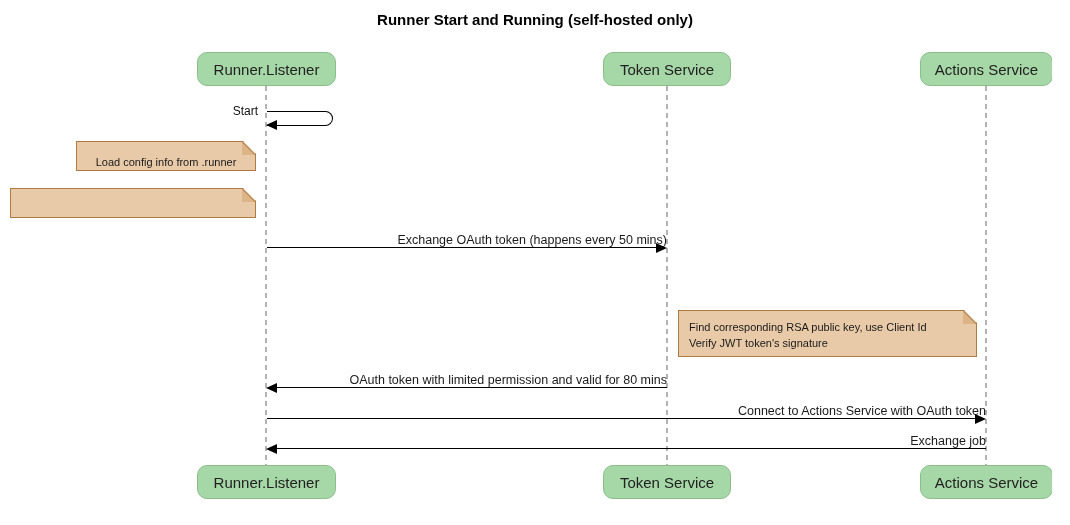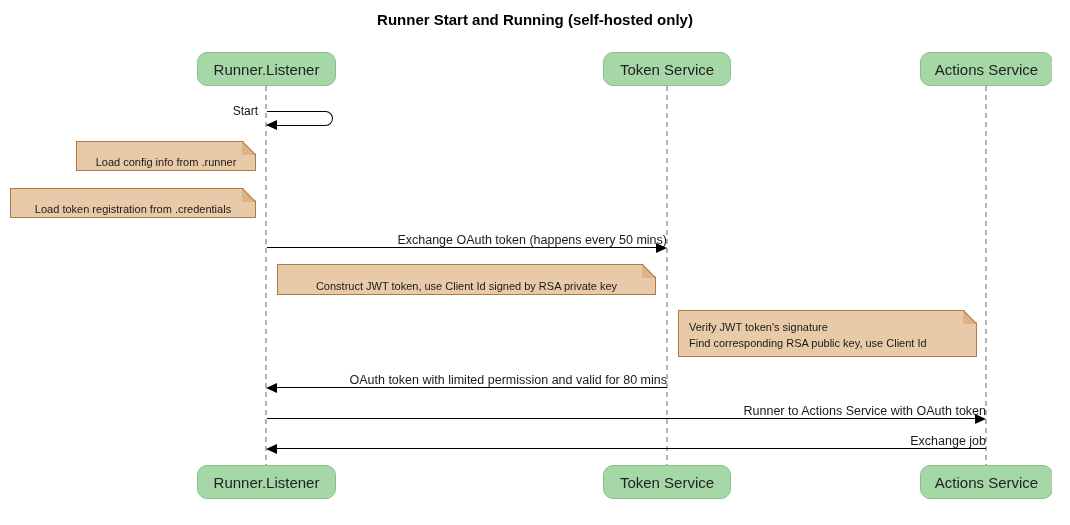--- a/index.html
+++ b/index.html
@@ -76,45 +76,39 @@
 
   <div class="note center" style="left:76px;top:141px;width:180px;height:30px;">
     <i class="fold"></i>
     <i class="fold-line"></i>
     <span>Load config info from .runner</span>
   </div>
 
   <div class="note center" style="left:10px;top:188px;width:246px;height:30px;">
     <i class="fold"></i>
     <i class="fold-line"></i>
-    <span>Load token registration from .credentials</span>
   </div>
 
   <div class="msg-label" style="left:267px;top:233px;width:400px;">Exchange OAuth token (happens every 50 mins)</div>
   <div class="msg-line" style="left:267px;top:247px;width:390px;"></div>
   <div class="arrow-right" style="left:656px;top:243px;"></div>
 
-  <div class="note center" style="left:277px;top:264px;width:379px;height:31px;">
-    <i class="fold"></i>
-    <i class="fold-line"></i>
-    <span>Construct JWT token, use Client Id signed by RSA private key</span>
-  </div>
 
   <div class="note left" style="left:678px;top:310px;width:299px;height:47px;">
     <i class="fold"></i>
     <i class="fold-line"></i>
+    <span>Find corresponding RSA public key, use Client Id</span>
     <span>Verify JWT token's signature</span>
-    <span>Find corresponding RSA public key, use Client Id</span>
   </div>
 
   <div class="msg-label" style="left:267px;top:373px;width:400px;">OAuth token with limited permission and valid for 80 mins</div>
   <div class="msg-line" style="left:277px;top:387px;width:390px;"></div>
   <div class="arrow-left" style="left:266px;top:383px;"></div>
 
-  <div class="msg-label" style="left:267px;top:404px;width:719px;">Runner to Actions Service with OAuth token</div>
+  <div class="msg-label" style="left:267px;top:404px;width:719px;">Connect to Actions Service with OAuth token</div>
   <div class="msg-line" style="left:267px;top:418px;width:709px;"></div>
   <div class="arrow-right" style="left:975px;top:414px;"></div>
 
   <div class="msg-label" style="left:267px;top:434px;width:719px;">Exchange job</div>
   <div class="msg-line" style="left:277px;top:448px;width:709px;"></div>
   <div class="arrow-left" style="left:266px;top:444px;"></div>
 
   <div class="participant" style="left:197px;top:465px;width:139px;">Runner.Listener</div>
   <div class="participant" style="left:603px;top:465px;width:128px;">Token Service</div>
   <div class="participant" style="left:920px;top:465px;width:133px;">Actions Service</div>

